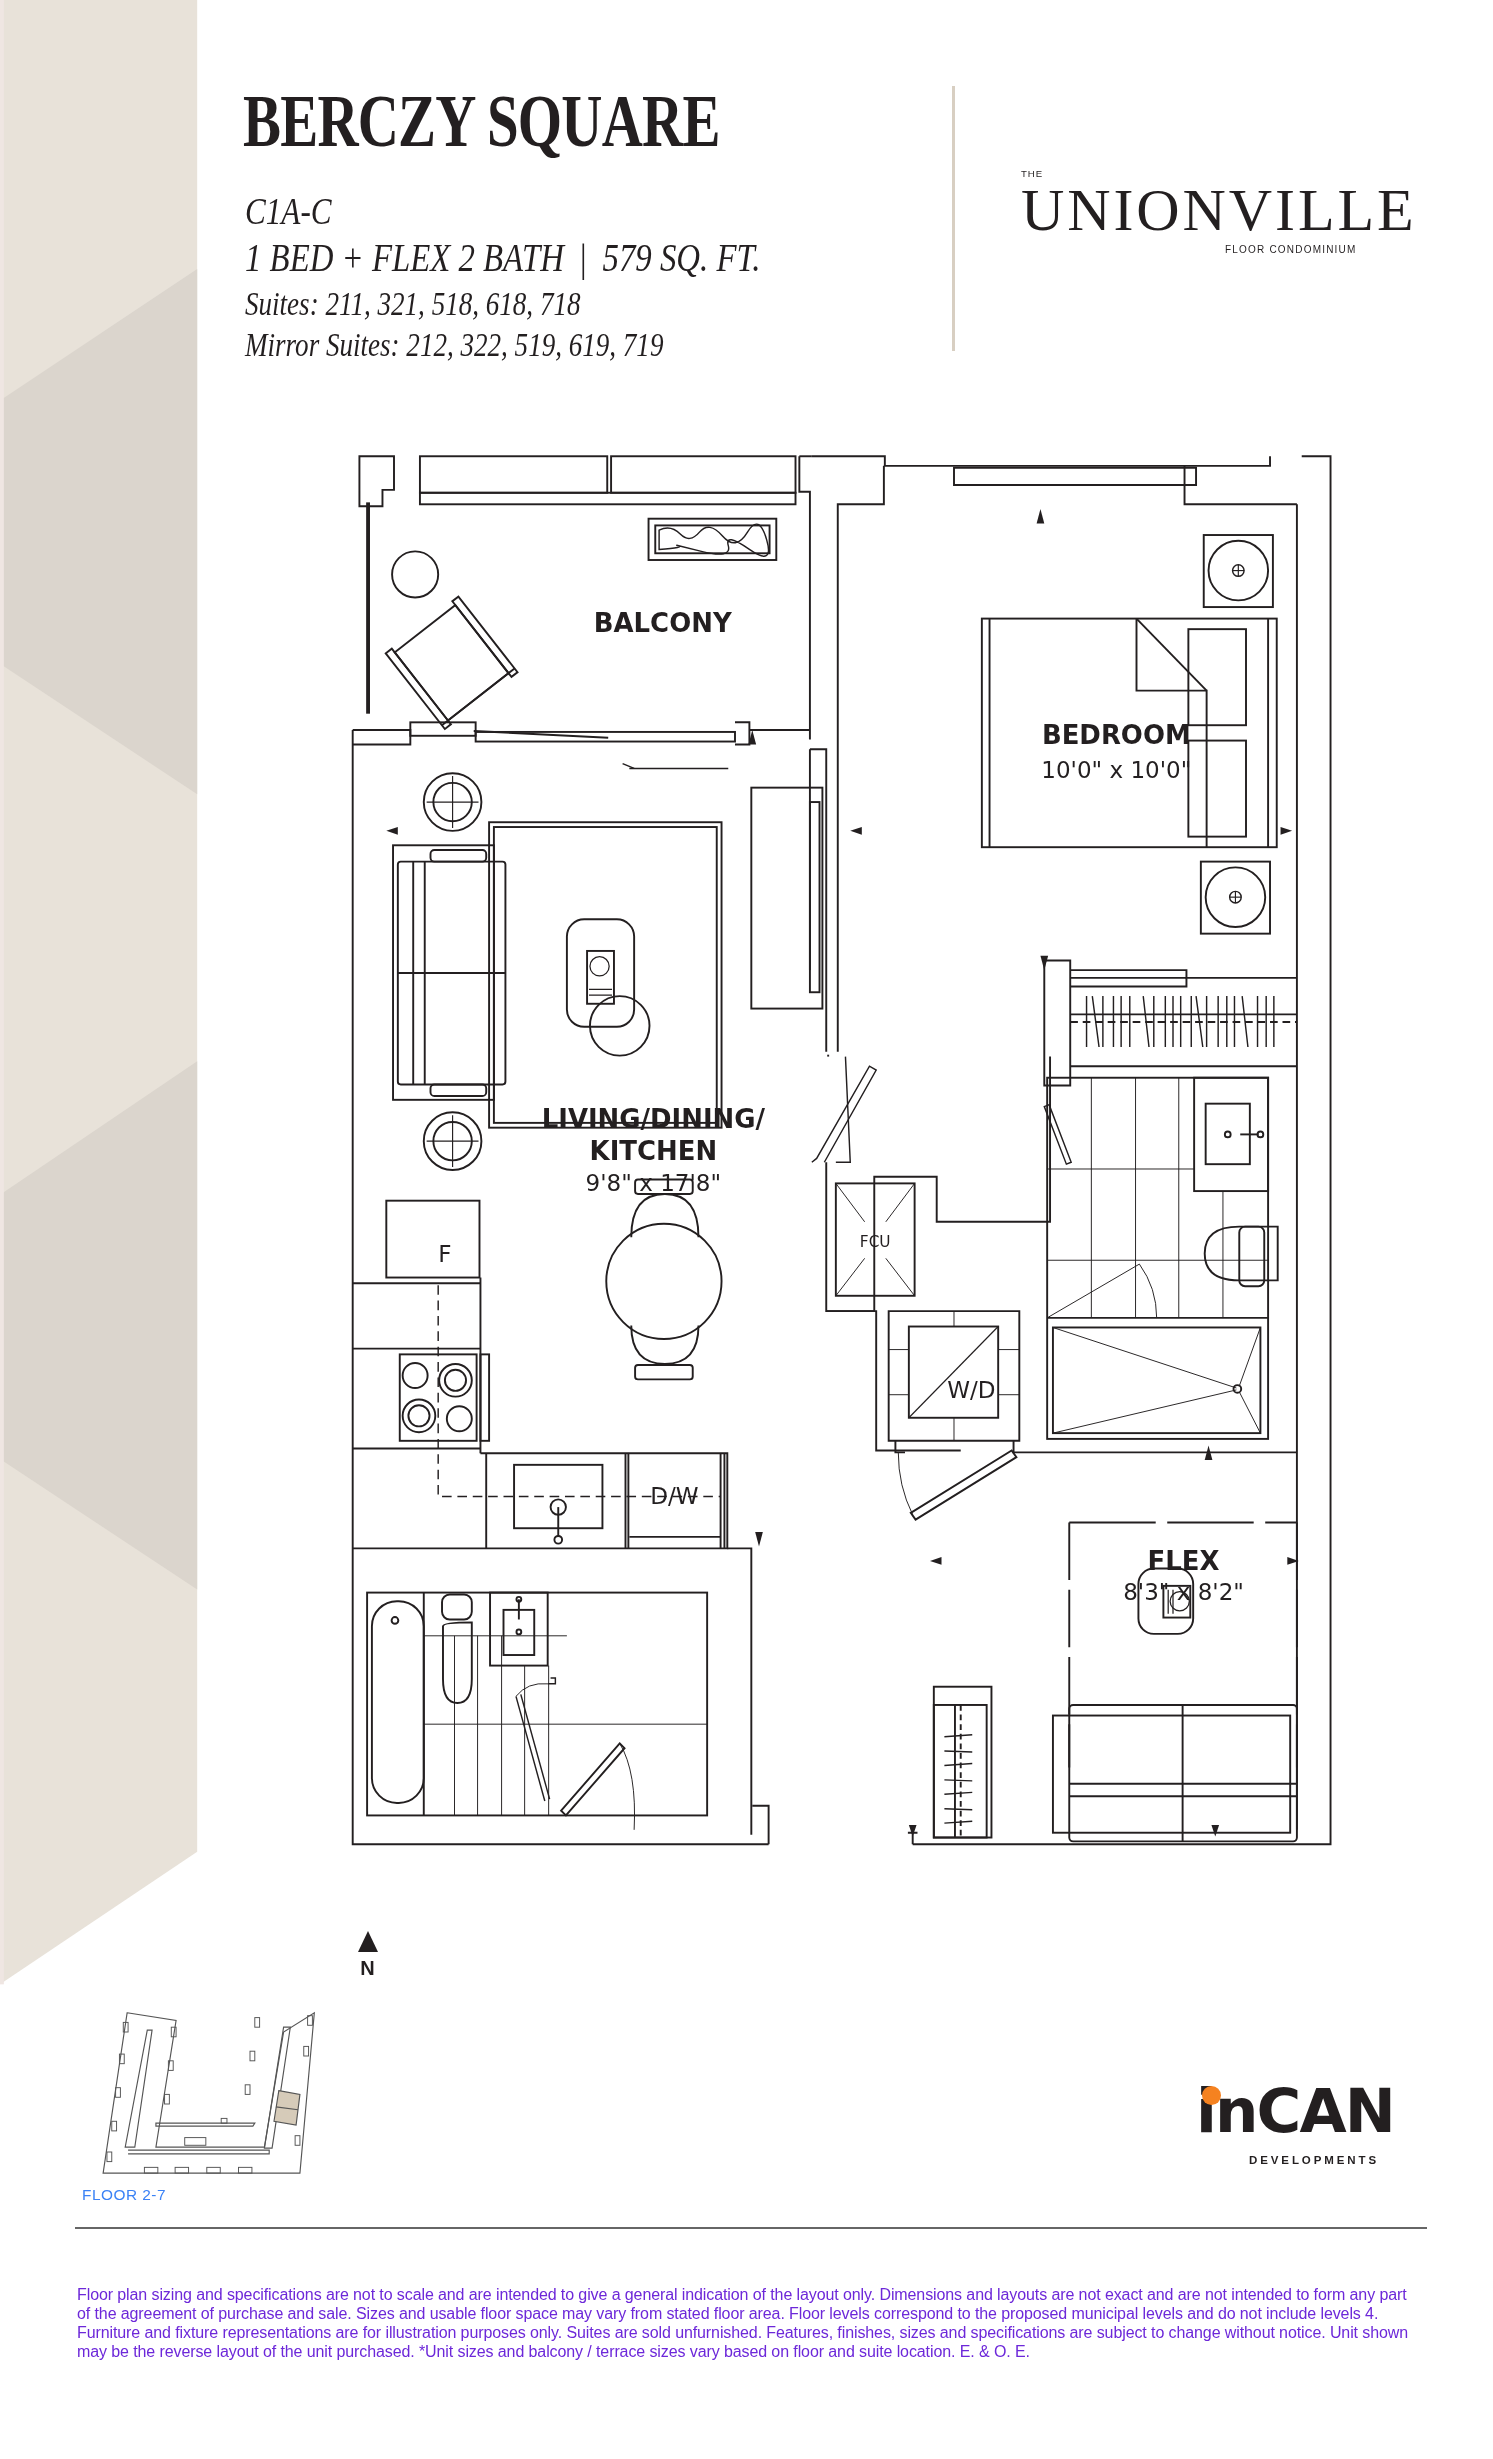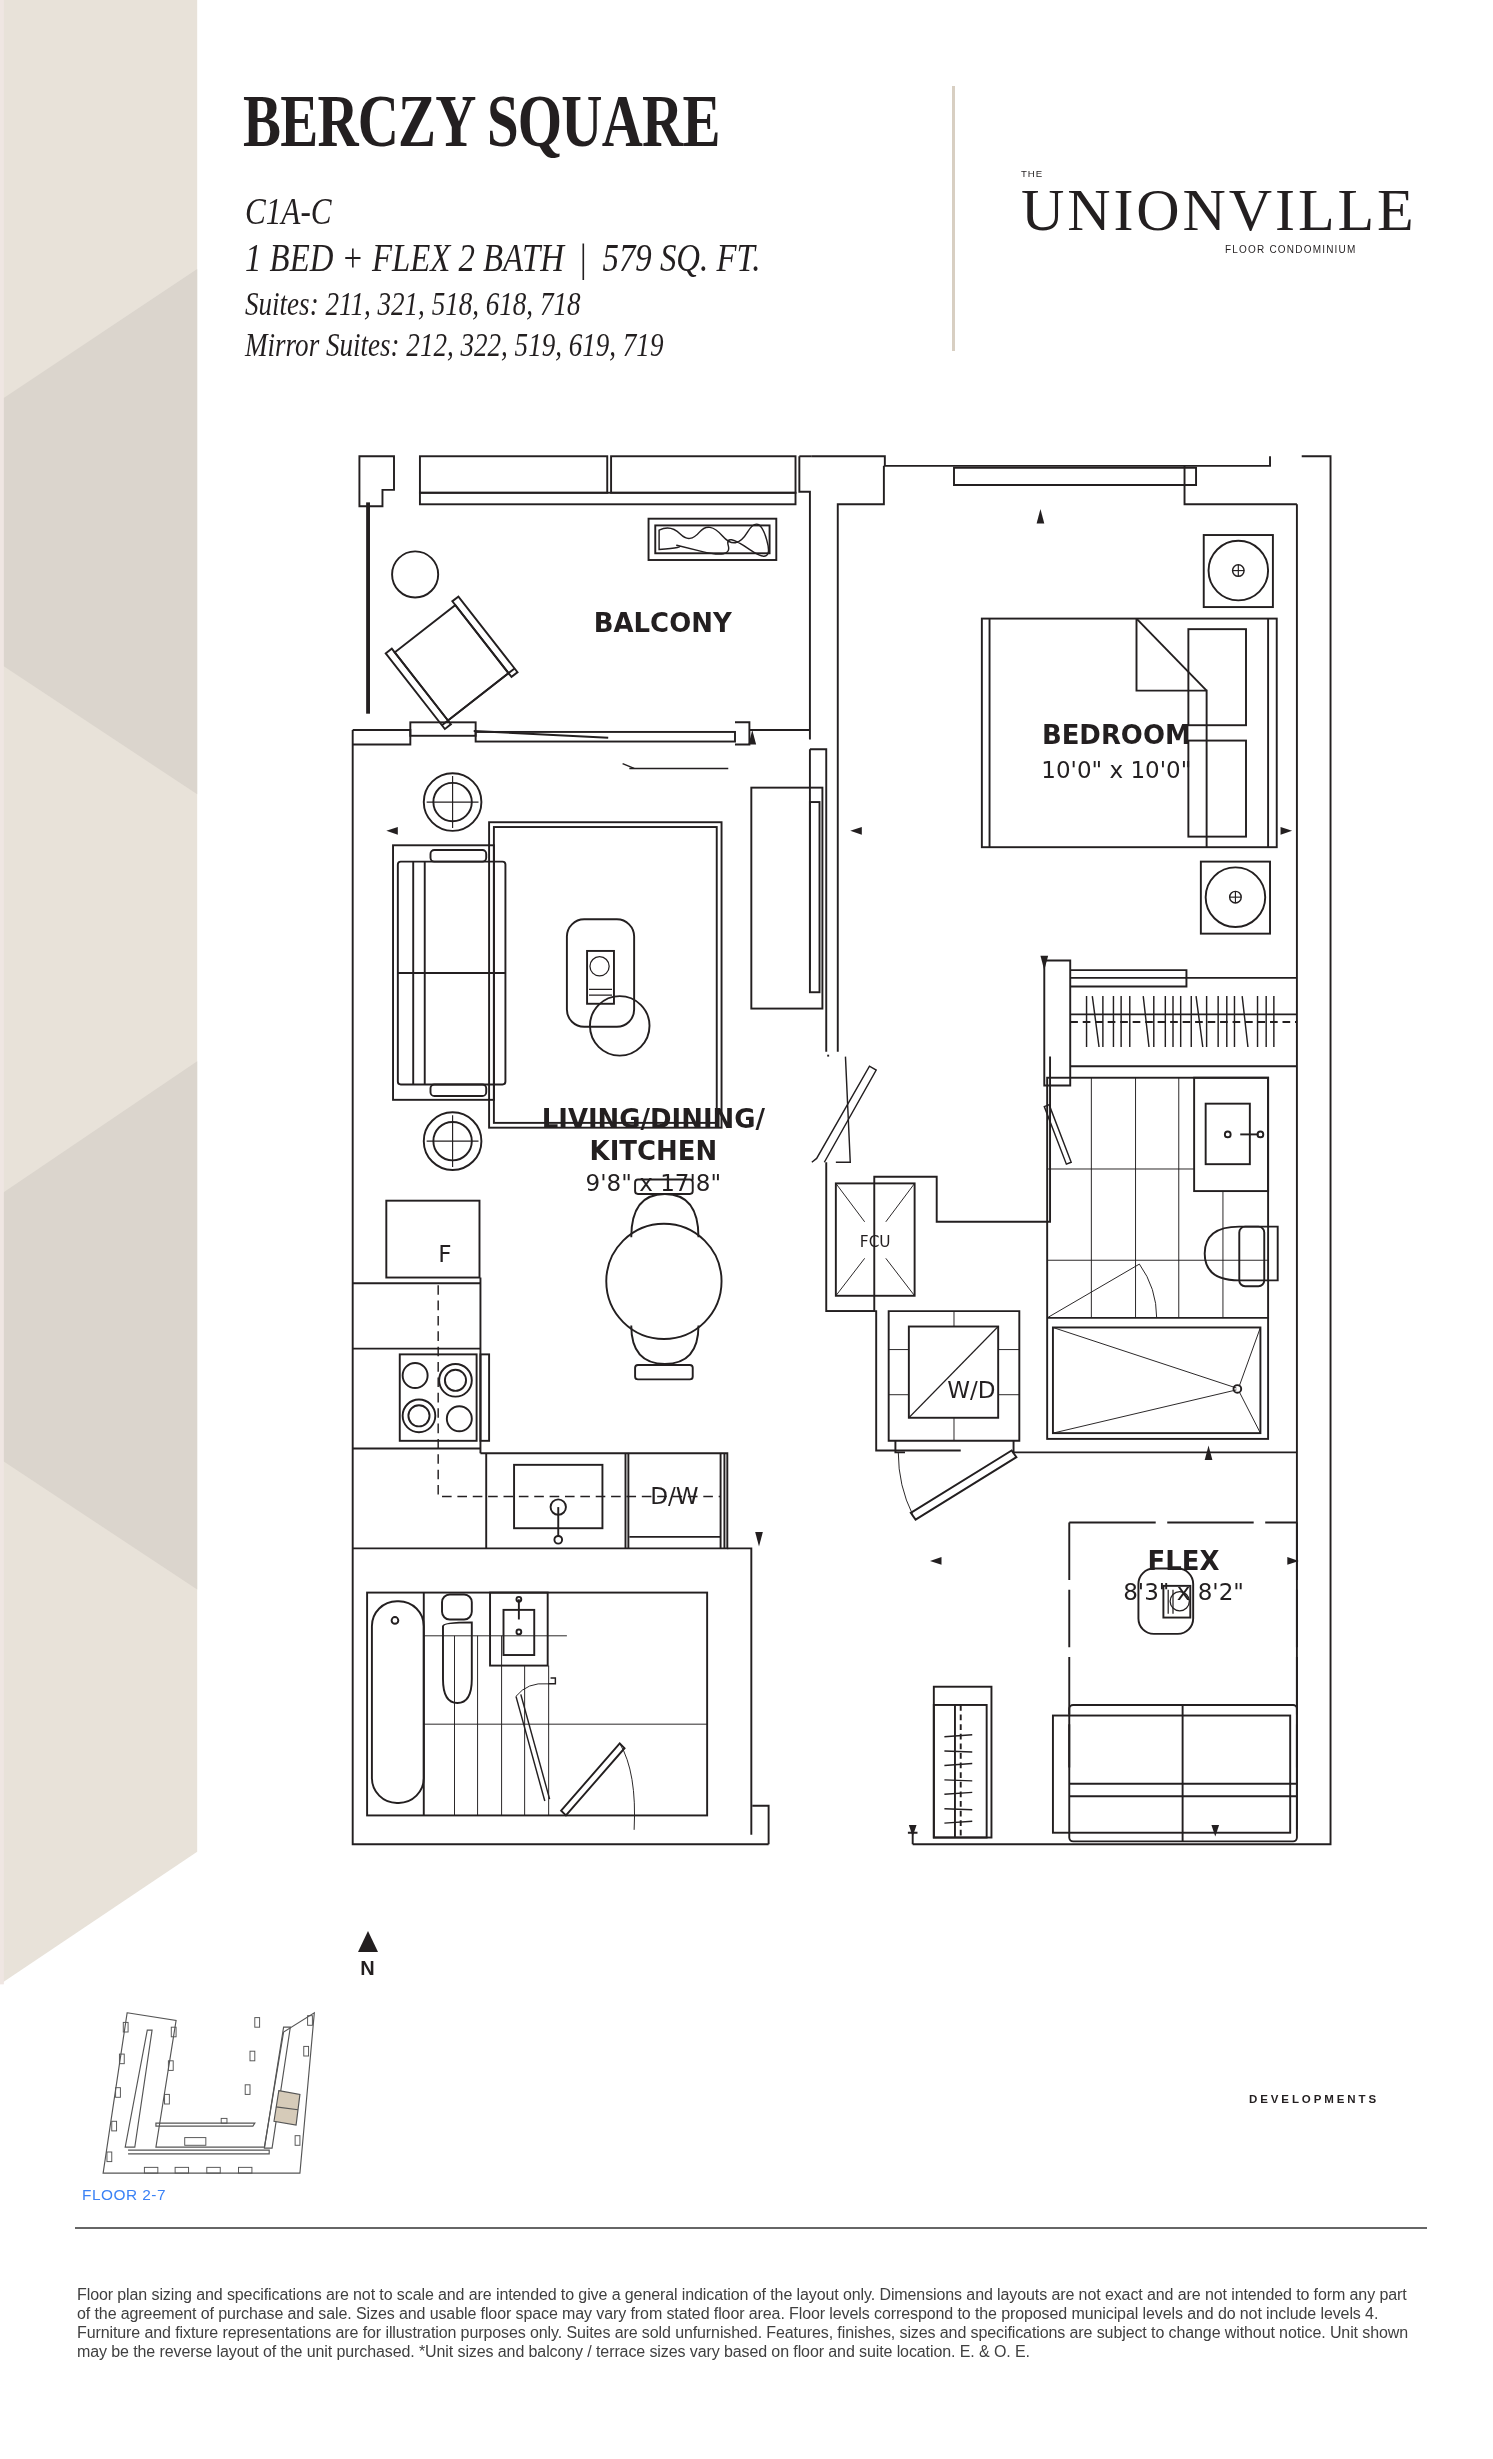--- a/index.html
+++ b/index.html
@@ -20,21 +20,21 @@
   .north{position:absolute;left:354px;top:1931px;text-align:center;width:27px;}
   .north .tri{width:0;height:0;border-left:10.6px solid transparent;border-right:10.6px solid transparent;border-bottom:21px solid #231f20;margin:0 auto;}
   .north .n{font-weight:700;font-size:20px;line-height:1;margin-top:5.8px;}
   .keyplan{position:absolute;left:77px;top:2008px;}
   .floor-label{position:absolute;left:82px;top:2186px;font-size:15.4px;color:#3b82f6;letter-spacing:0.5px;}
   .incan{position:absolute;left:1196px;top:2080px;width:269px;}
   .incan .word{font-family:"DejaVu Sans",sans-serif;font-weight:700;font-size:61px;letter-spacing:-1.9px;line-height:1;color:#231f20;position:relative;}
   .incan .dot{position:absolute;left:5.8px;top:5.8px;width:19px;height:19px;border-radius:50%;background:#f58220;}
   .incan .dev{font-weight:700;font-size:11.5px;letter-spacing:2.9px;margin-left:53px;margin-top:13.4px;}
   .hr{position:absolute;left:75px;top:2227px;width:1352px;height:1.9px;background:#666;}
-  .disclaimer{position:absolute;left:77px;top:2285px;width:1345px;font-size:16px;line-height:19px;color:#404040;letter-spacing:-0.1px;}
+  .disclaimer{position:absolute;left:77px;top:2285px;width:1345px;font-size:16px;line-height:19px;color:#6d28d9;letter-spacing:-0.1px;}
   .lbl{font-family:"DejaVu Sans",sans-serif;fill:#231f20;}
 </style>
 </head>
 <body>
 
 <svg class="band" viewBox="0 0 210 2100" preserveAspectRatio="none">
   <polygon points="0,0 205,0 205,1928 0,2066" fill="#e8e2d9"></polygon>
   <polygon points="0,417 205,280 205,827 0,691" fill="#dbd5cd"></polygon>
   <polygon points="0,1244 205,1105 205,1655 0,1519" fill="#dbd5cd"></polygon>
   <rect x="0" y="0" width="4" height="2066" fill="#efe6e2"></rect>
@@ -361,19 +361,23 @@
       <rect x="102" y="166" width="14" height="6"></rect>
       <rect x="135" y="166" width="14" height="6"></rect>
       <rect x="168" y="166" width="14" height="6"></rect>
     <rect x="112" y="135" width="22" height="8"></rect>
       <rect x="150" y="115" width="6" height="5"></rect>
   </g>
 </svg>
 <div class="floor-label">FLOOR 2-7</div>
 
 <div class="incan">
+  <div class="word">
+    <span class="dot"></span>
+    <span>inCAN</span>
+  </div>
   <div class="dev">DEVELOPMENTS</div>
 </div>
 
 <div class="hr"></div>
 
 <div class="disclaimer">Floor plan sizing and specifications are not to scale and are intended to give a general indication of the layout only. Dimensions and layouts are not exact and are not intended to form any part of the agreement of purchase and sale. Sizes and usable floor space may vary from stated floor area. Floor levels correspond to the proposed municipal levels and do not include levels 4. Furniture and fixture representations are for illustration purposes only. Suites are sold unfurnished. Features, finishes, sizes and specifications are subject to change without notice. Unit shown may be the reverse layout of the unit purchased. *Unit sizes and balcony / terrace sizes vary based on floor and suite location. E. &amp; O. E.</div>
 
 
 </body></html>

